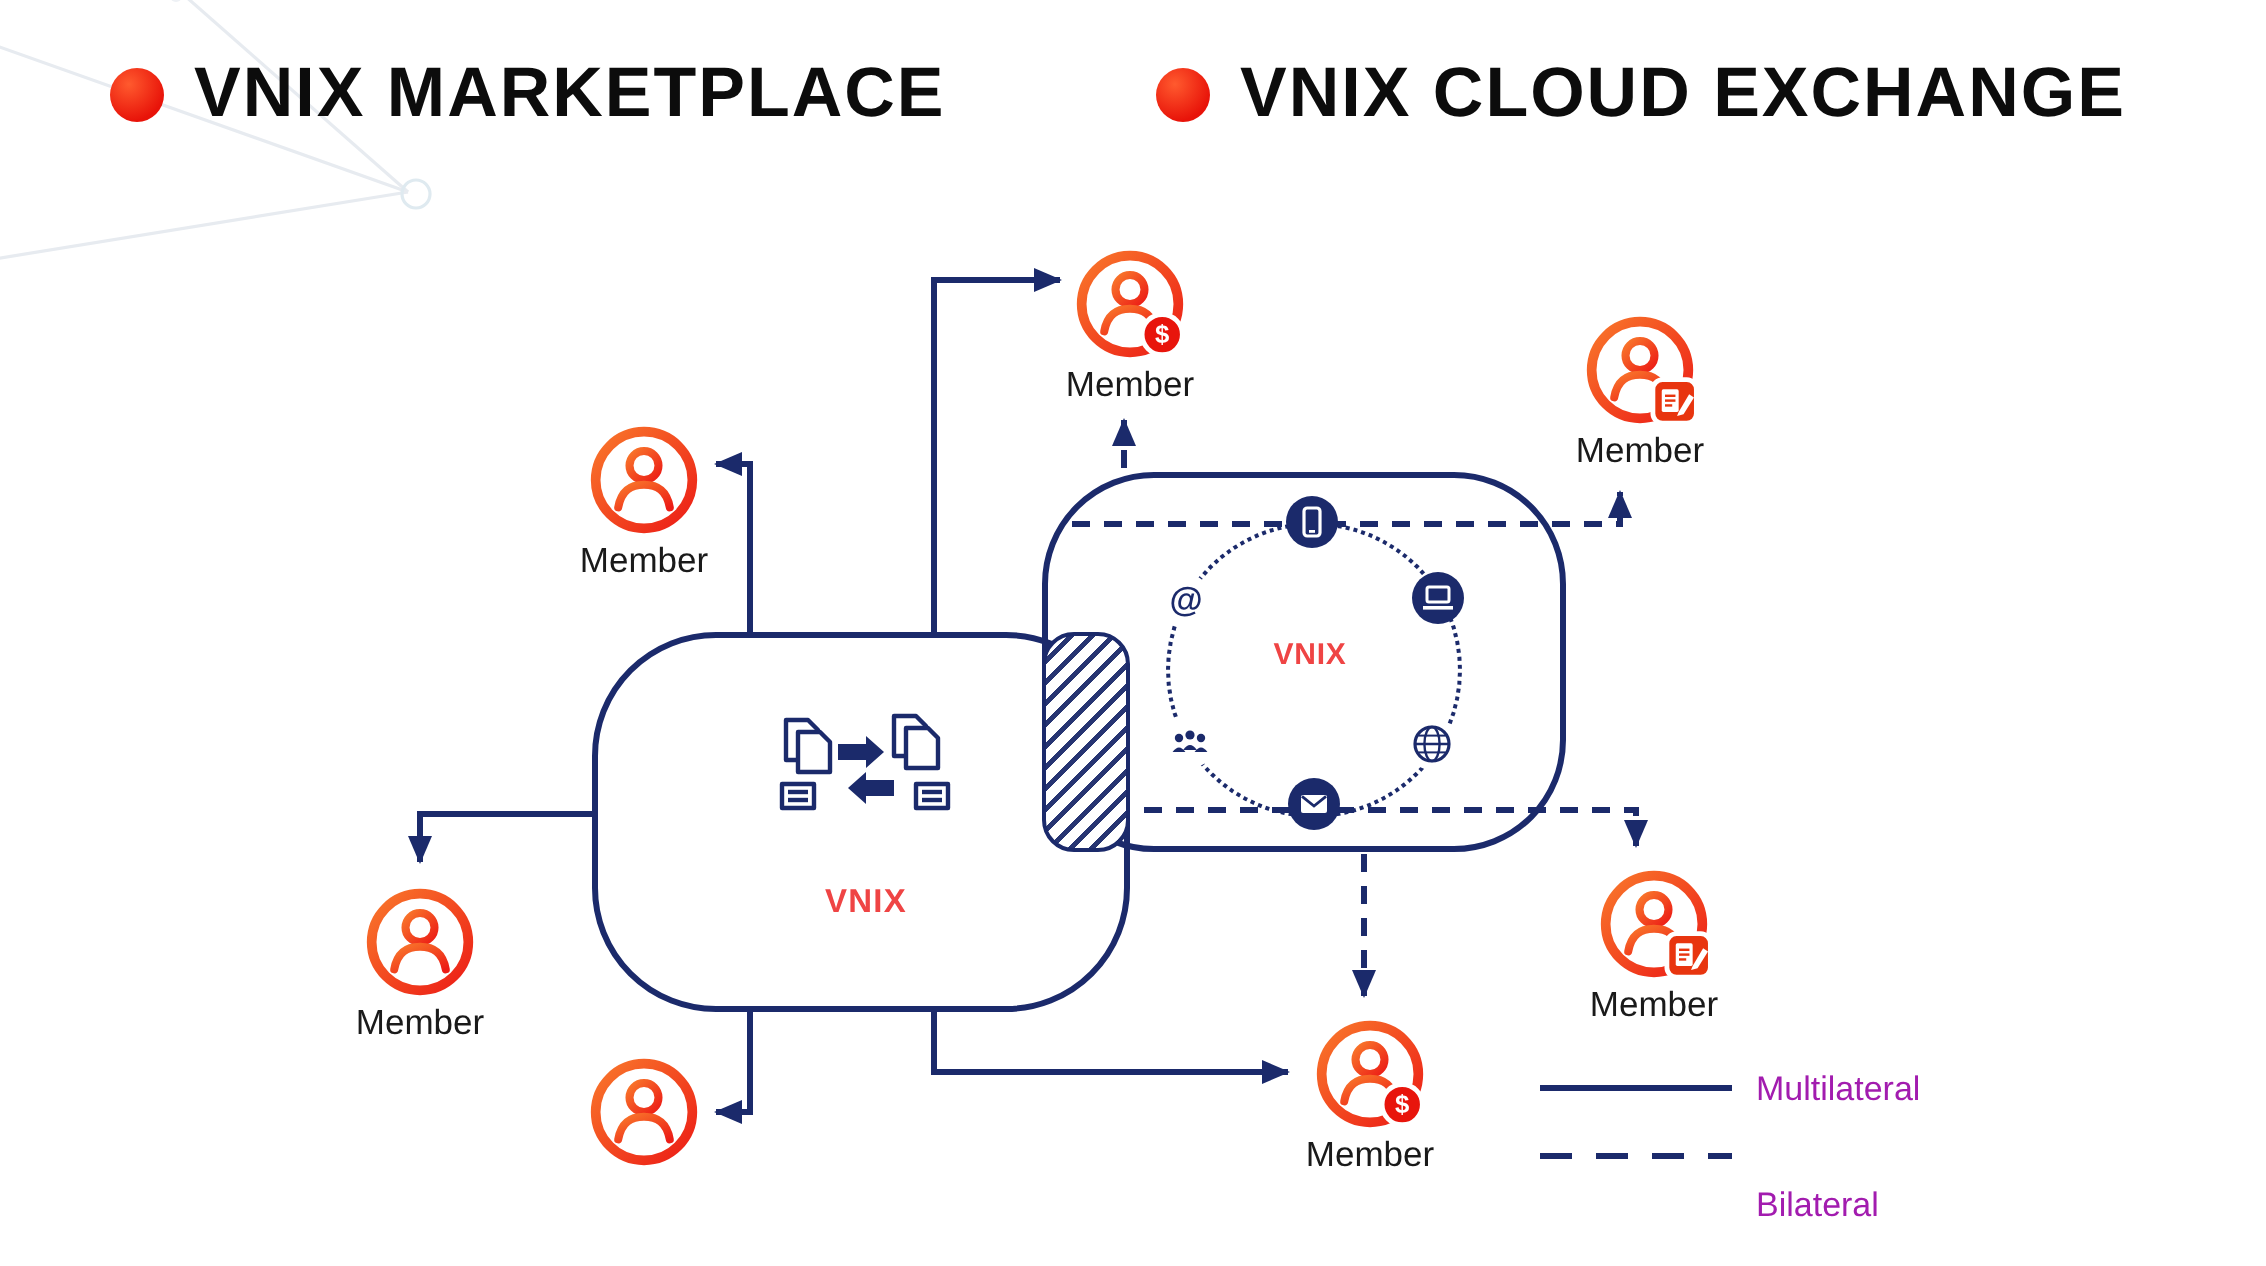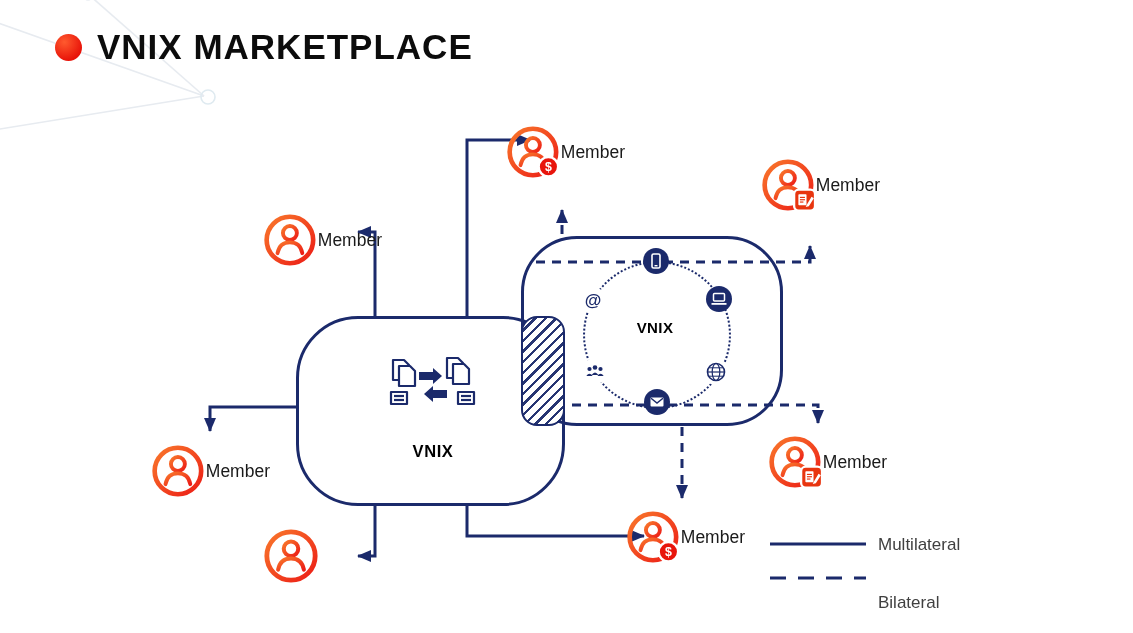--- a/index.html
+++ b/index.html
@@ -23,35 +23,35 @@
   
   .box { position:absolute; box-sizing:border-box; border:3px solid #1b2a6b; background:transparent; z-index:2; }
   .peering-box { left:296px; top:316px; width:269px; height:190px; border-radius:62px; }
   .marketplace-box { left:521px; top:236px; width:262px; height:190px; border-radius:56px; }
 
   .hatch { position:absolute; left:521px; top:316px; width:44px; height:110px; box-sizing:border-box;
     border:2.5px solid #1b2a6b; border-radius:16px; z-index:3; background:
     repeating-linear-gradient(135deg, rgba(27,42,107,.95) 0 2.5px, rgba(255,255,255,0) 2.5px 7.5px), #fff; }
 
   .peering-icon { position:absolute; left:86px; top:31px; width:96px; height:66px; }
-  .box-label { position:absolute; text-align:center; font-weight:bold; color:#000000; line-height:1.25; }
+  .box-label { position:absolute; text-align:center; font-weight:bold; color:#ef4444; line-height:1.25; }
   .peering-label { left:34px; top:122px; width:200px; font-size:16.5px; letter-spacing:.6px; }
   .mk-label { left:39px; top:80px; width:184px; font-size:15px; letter-spacing:.4px; }
 
   .ring { position:absolute; left:59px; top:22px; width:144px; height:144px;
     border:2px dotted #1b2a6b; border-radius:50%; }
   .ricon { position:absolute; width:28px; height:28px; }
 
   
-  .member { position:absolute; width:120px; display:flex; flex-direction:row; align-items:center; z-index:5; }
+  .member { position:absolute; width:120px; display:flex; flex-direction:column; align-items:center; z-index:5; }
   .m-icon { width:58px; height:58px; }
   .m-label { font-size:17.5px; color:#1a1a1a; margin-top:1px; }
 
   
-  .legend-label { position:absolute; font-size:17px; color:#404040; z-index:5; }
+  .legend-label { position:absolute; font-size:17px; color:#a21caf; z-index:5; }
   #legend-multilateral { left:878px; top:535px; }
   #legend-bilateral { left:878px; top:569px;margin-top:24px; }
 </style>
 </head>
 <body>
 
 <div class="stage">
 
   <svg class="decor" width="260" height="170">
     <g stroke="#e7ebf0" stroke-width="1.6" fill="none">
@@ -85,20 +85,24 @@
         <line x1="51.5" y1="55" x2="58" y2="55" stroke="#e8350f" stroke-width="1.5"></line>
         <line x1="51.5" y1="58" x2="56" y2="58" stroke="#e8350f" stroke-width="1.5"></line>
         <path d="M60,62 L66.5,51 L69.5,53 L63,63.5 L59,64.5 Z" fill="#fff"></path>
       </g>
     </defs>
   </svg>
 
   <div class="hdr-title" id="title-1">
     <span class="dot"></span>
     <span class="txt">VNIX MARKETPLACE</span>
+  </div>
+  <div class="hdr-title" id="title-2">
+    <span class="dot"></span>
+    <span class="txt">VNIX CLOUD EXCHANGE</span>
   </div>
 
   <svg class="connectors" width="1133" height="633">
     <defs>
       <marker id="arrowNavy" viewBox="0 0 14 12" refX="13" refY="6" markerWidth="14" markerHeight="12" markerUnits="userSpaceOnUse" orient="auto">
         <path d="M0,0 L14,6 L0,12 Z" fill="#1b2a6b"></path>
       </marker>
     </defs>
     <g stroke="#1b2a6b" stroke-width="3" fill="none">
       <polyline points="467,316 467,140 530,140" marker-end="url(#arrowNavy)"></polyline>

